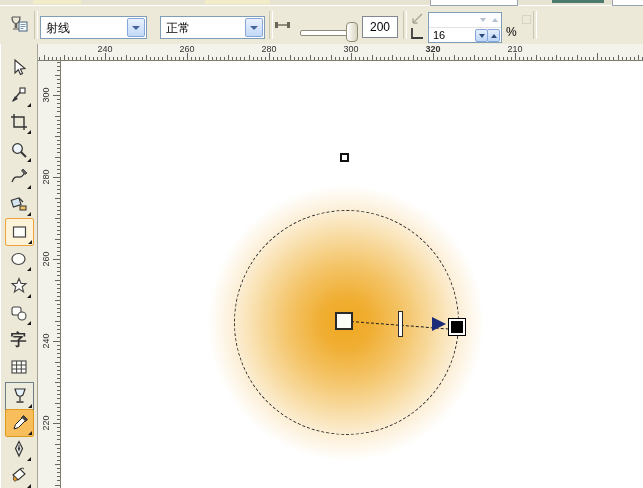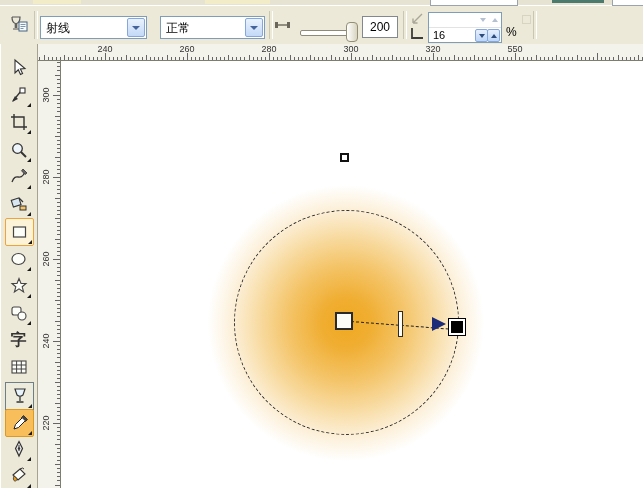--- a/index.html
+++ b/index.html
@@ -319,22 +319,22 @@
   <div class="corner">
     <svg width="12" height="12" viewBox="0 0 12 12" style="margin:2px 0 0 4px">
       <path d="M2 10 L10 2 M10 2 L6 2 M10 2 L10 6 M2 10 L2 6 M2 10 L6 10" stroke="#8A877A" stroke-width="1" fill="none"></path>
     </svg>
   </div>
   <div class="top-ruler">
       <span class="hlabel" style="left: 67px;">240</span>
       <span class="hlabel" style="left: 149px;">260</span>
       <span class="hlabel" style="left: 231px;">280</span>
       <span class="hlabel" style="left: 313px;">300</span>
-      <span class="hlabel" style="left: 395px;">320</span>
-      <span class="hlabel" style="left: 477px;">550</span>
+      <span class="hlabel" style="left: 395px; font-weight: bold;">320</span>
+      <span class="hlabel" style="left: 477px;">210</span>
       <i class="vtick" style="left: 1.4px; height: 3px;"></i>
       <i class="vtick" style="left: 5.5px; height: 5px;"></i>
       <i class="vtick" style="left: 9.6px; height: 3px;"></i>
       <i class="vtick" style="left: 13.7px; height: 3px;"></i>
       <i class="vtick" style="left: 17.8px; height: 3px;"></i>
       <i class="vtick" style="left: 21.9px; height: 3px;"></i>
       <i class="vtick" style="left: 26px; height: 5px;"></i>
       <i class="vtick" style="left: 30.1px; height: 3px;"></i>
       <i class="vtick" style="left: 34.2px; height: 3px;"></i>
       <i class="vtick" style="left: 38.3px; height: 3px;"></i>

